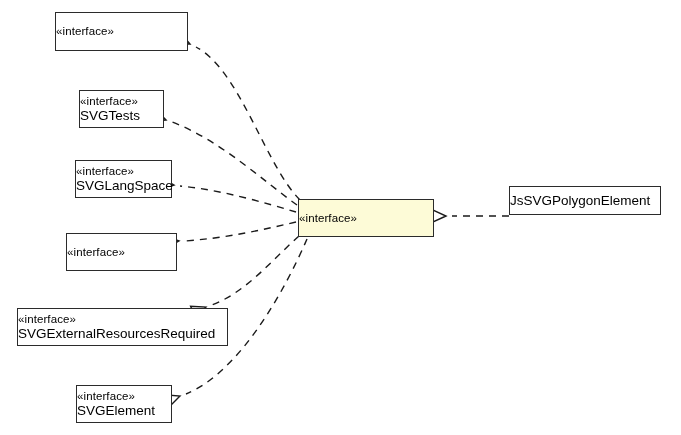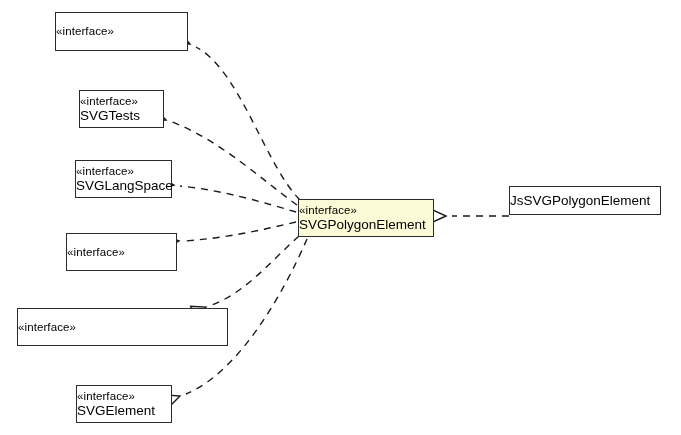--- a/index.html
+++ b/index.html
@@ -108,29 +108,29 @@
     <span class="stereotype">«interface»</span>
     <span class="typename">SVGLangSpace</span>
   </div>
 
   <div class="uml-box" id="node-svg-lang-space" style="left: 66px; top: 233px; width: 111px; height: 38px; background: rgb(255, 255, 255); border-color: rgb(43, 43, 43); color: rgb(0, 0, 0);">
     <span class="stereotype">«interface»</span>
   </div>
 
   <div class="uml-box" id="node-svg-external-resources-required" style="left: 17px; top: 308px; width: 211px; height: 38px; background: rgb(255, 255, 255); border-color: rgb(43, 43, 43); color: rgb(0, 0, 0);">
     <span class="stereotype">«interface»</span>
+    <span class="typename">SVGExternalResourcesRequired</span>
   </div>
 
   <div class="uml-box" id="node-svg-element" style="left: 76px; top: 385px; width: 96px; height: 38px; background: rgb(255, 255, 255); border-color: rgb(43, 43, 43); color: rgb(0, 0, 0);">
     <span class="stereotype">«interface»</span>
     <span class="typename">SVGElement</span>
   </div>
 
   <div class="uml-box highlight" id="node-svg-polygon-element" style="left: 298px; top: 199px; width: 136px; height: 38px; background: rgb(253, 251, 215); border-color: rgb(43, 43, 43); color: rgb(0, 0, 0);">
     <span class="stereotype">«interface»</span>
-    <span class="typename">SVGPolygonElement</span>
   </div>
 
   <div class="uml-box" id="node-js-svg-polygon-element" style="left: 509px; top: 186px; width: 152px; height: 29px; background: rgb(255, 255, 255); border-color: rgb(43, 43, 43); color: rgb(0, 0, 0);">
     <span class="typename single">JsSVGPolygonElement</span>
   </div>
 
 </div>
 
 </body></html>

